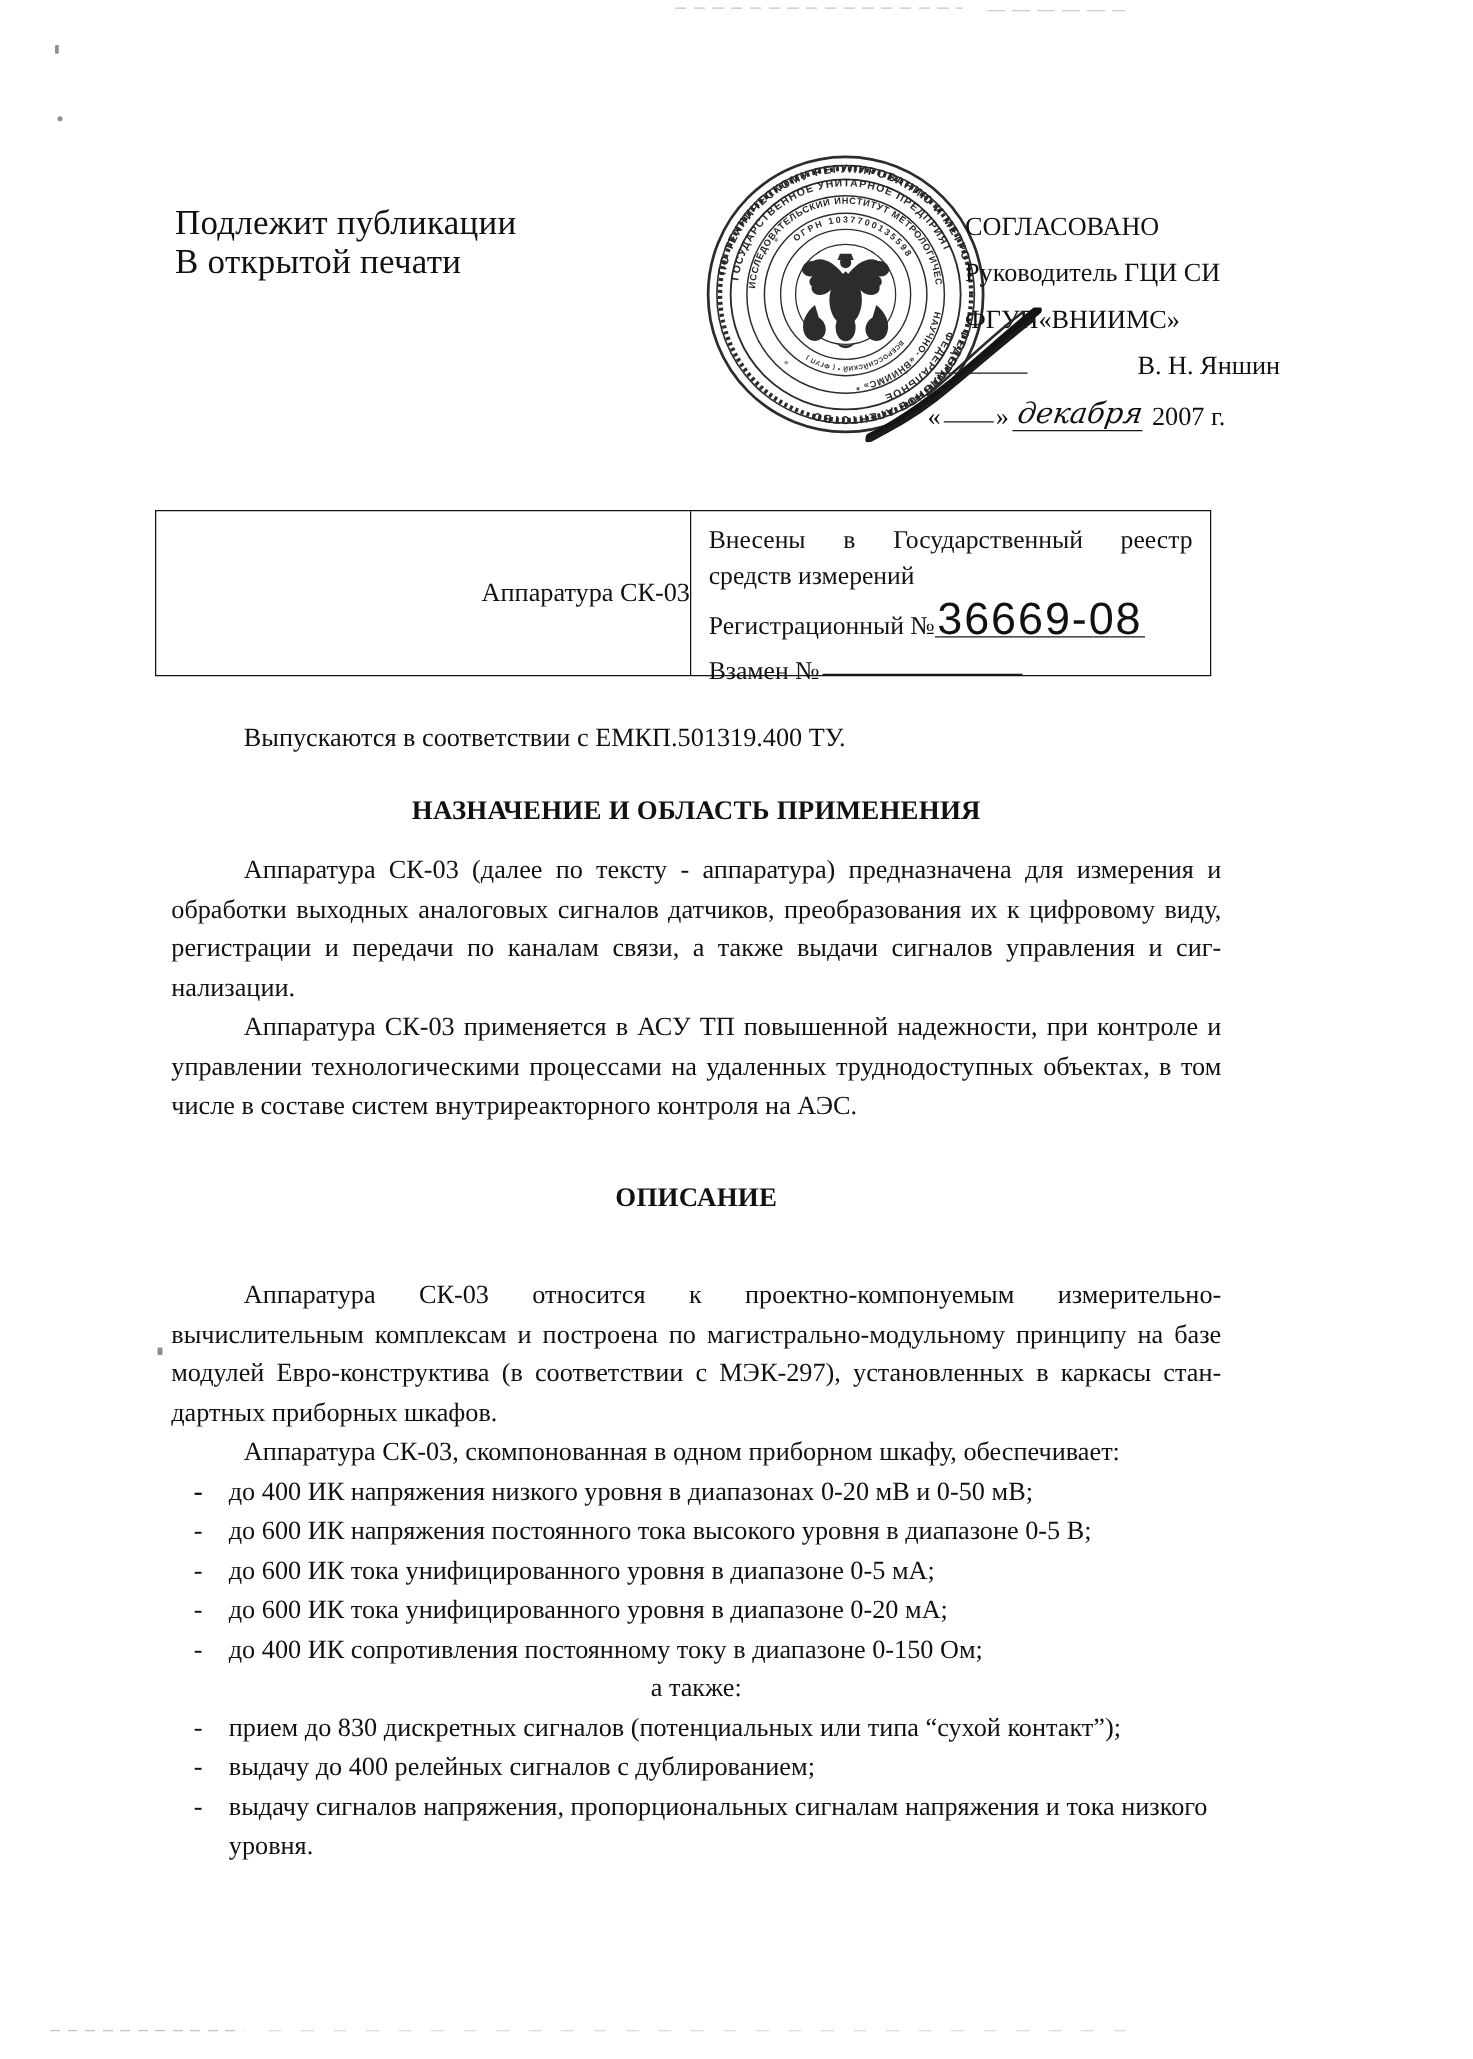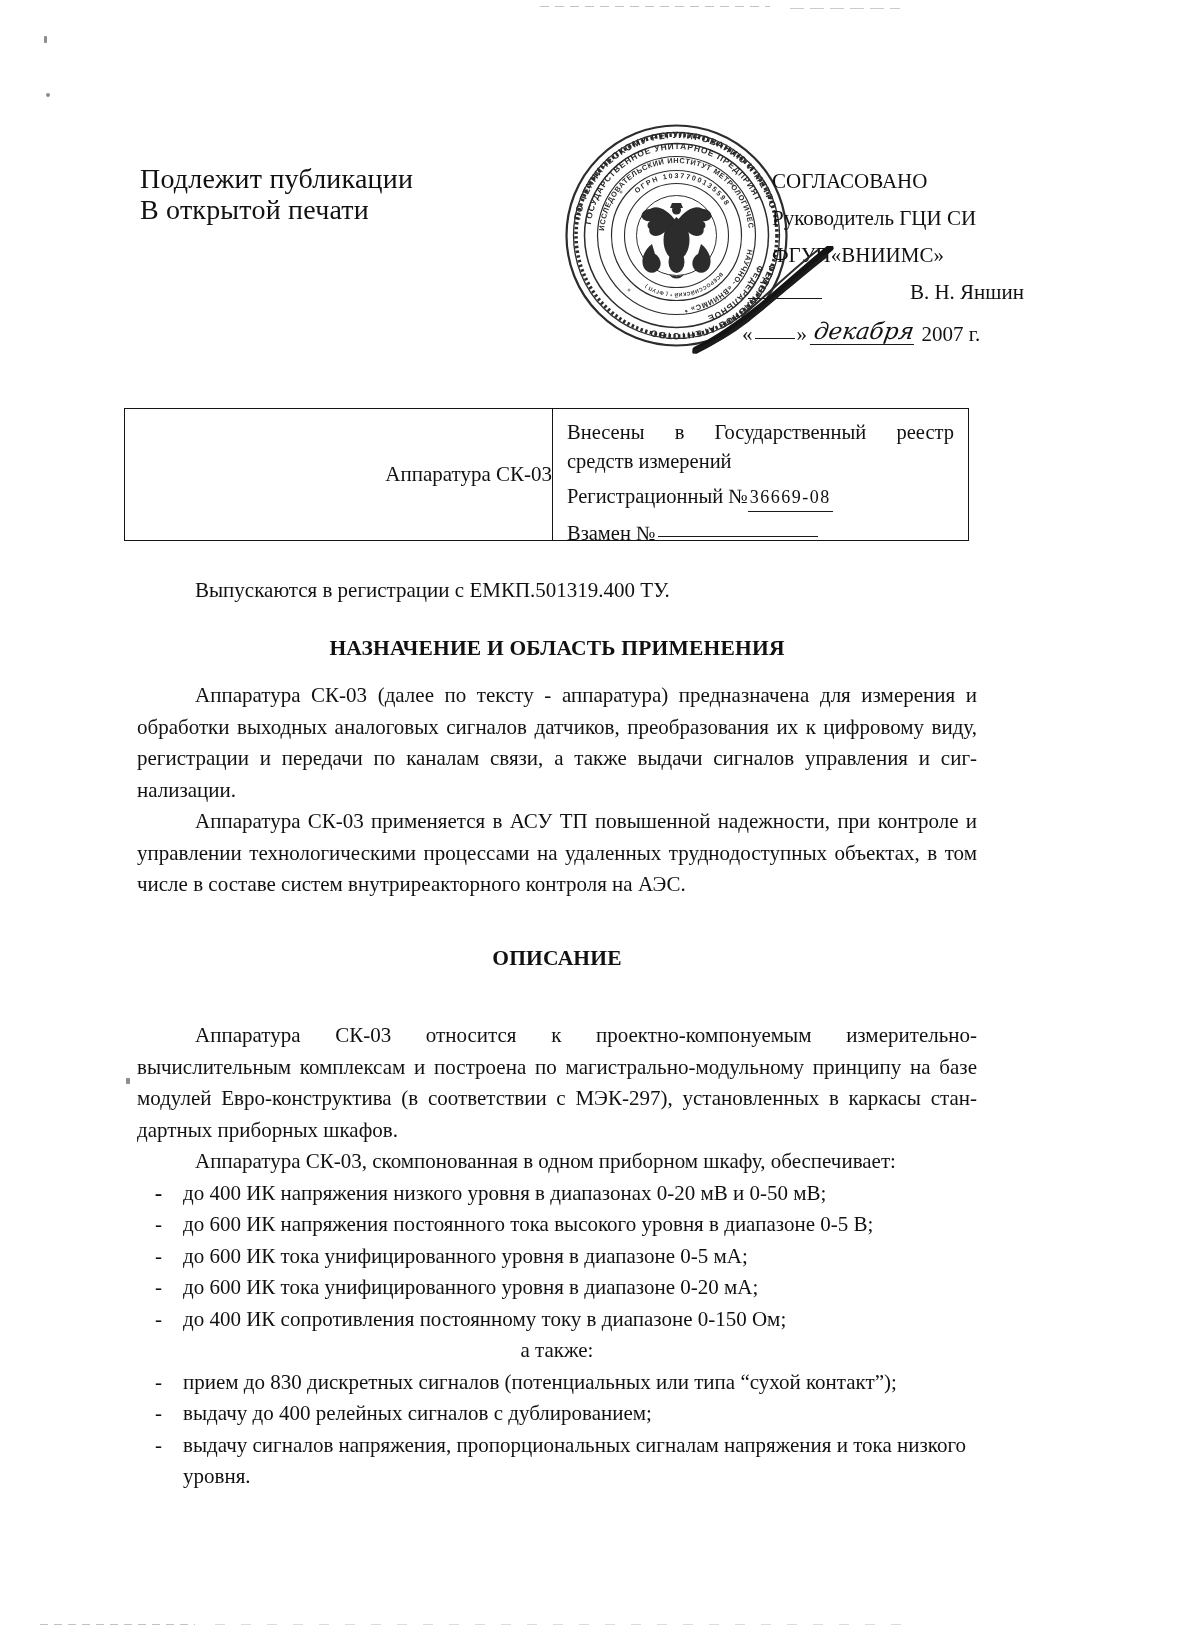--- a/index.html
+++ b/index.html
@@ -161,22 +161,22 @@
     line-height: 29px;
   }
   .reg-line-justify {
     text-align: justify;
     text-align-last: justify;
     white-space: normal;
   }
   .reg-line { white-space: nowrap; }
   .reg-num-row { margin-top: 6px; white-space: nowrap; }
   .hand-num {
-    font-family: Liberation Serif, serif;
-    font-size: 18px;
+    font-family: Liberation Sans, sans-serif;
+    font-size: 36px;
     letter-spacing: 1.5px;
     border-bottom: 1.6px solid #1a1a1a;
     padding: 0 2px 1px 2px;
     display: inline-block;
     line-height: 26px;
   }
   .vzamen-row { margin-top: 7px; white-space: nowrap; }
   .vzamen-blank {
     display: inline-block;
     width: 160px;
@@ -365,21 +365,21 @@
         <span>Регистрационный №</span><span class="hand-num">36669-08</span>
       </div>
       <div class="vzamen-row">
         <span>Взамен №</span><span class="vzamen-blank"></span>
       </div>
     </div>
   </div>
 
   <div class="body">
 
-    <p class="tu-line">Выпускаются в регистрации с ЕМКП.501319.400 ТУ.</p>
+    <p class="tu-line">Выпускаются в соответствии с ЕМКП.501319.400 ТУ.</p>
 
     <h2 class="section">НАЗНАЧЕНИЕ И ОБЛАСТЬ ПРИМЕНЕНИЯ</h2>
     <p class="para">Аппаратура СК-03 (далее по тексту - аппаратура) предназначена для измерения и обработки выходных аналоговых сигналов датчиков, преобразования их к цифровому ви­ду, регистрации и передачи по каналам связи, а также выдачи сигналов управления и сиг­нализации.</p>
     <p class="para">Аппаратура СК-03 применяется в АСУ ТП повышенной надежности, при контроле и управлении технологическими процессами на удаленных труднодоступных объектах, в том числе в составе систем внутриреакторного контроля на АЭС.</p>
 
     <h2 class="section second">ОПИСАНИЕ</h2>
     <p class="para justify-spread">Аппаратура СК-03 относится к проектно-компонуемым измерительно-вычислительным комплексам и построена по магистрально-модульному принципу на базе модулей Евро-конструктива (в соответствии с МЭК-297), установленных в каркасы стан­дартных приборных шкафов.</p>
     <p class="para">Аппаратура  СК-03, скомпонованная в одном приборном шкафу, обеспечивает:</p>
 
     <ul class="dash-list">

